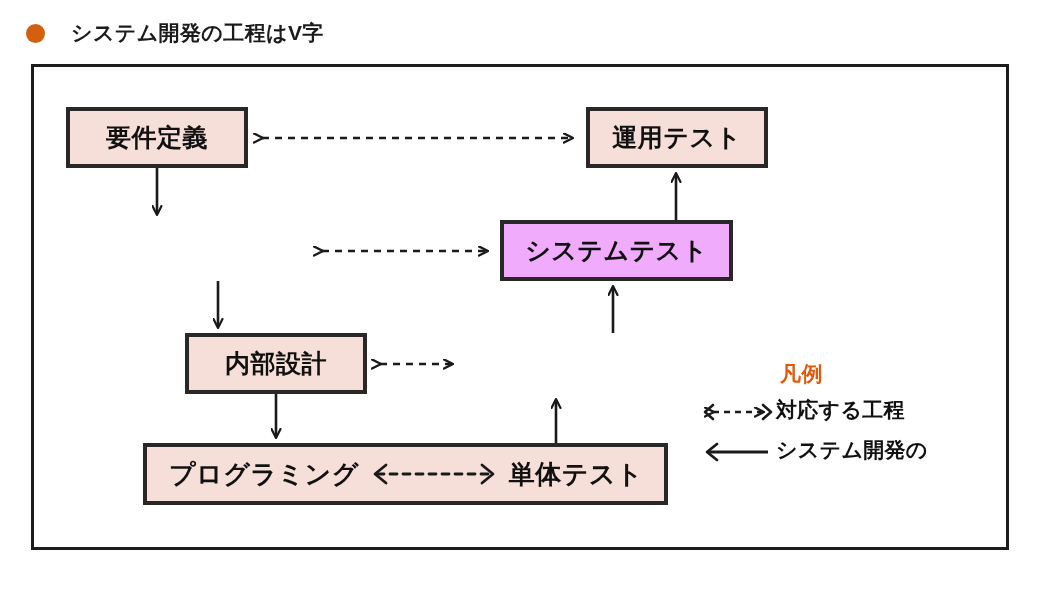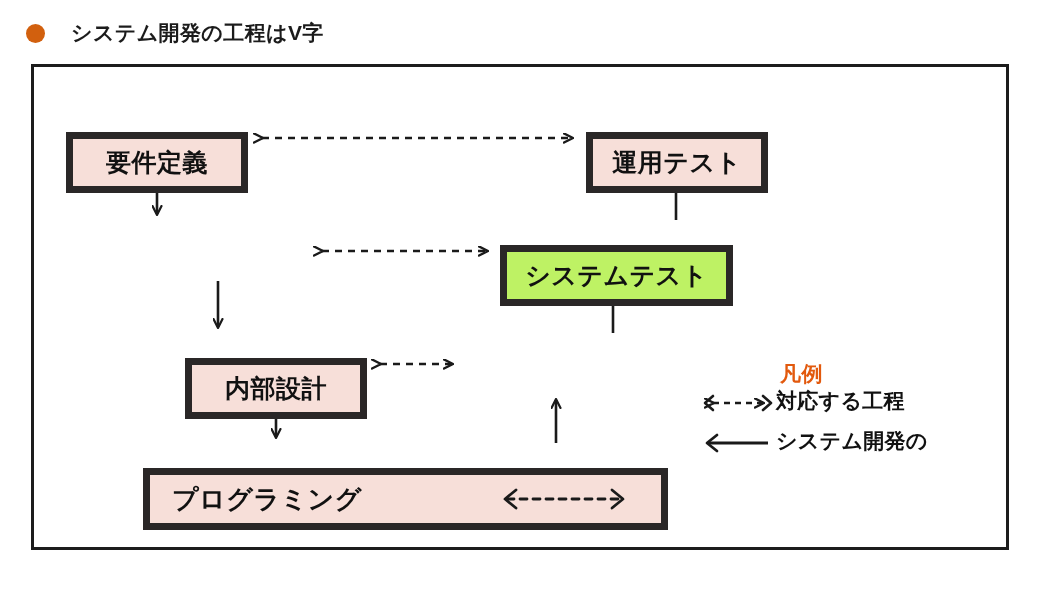--- a/index.html
+++ b/index.html
@@ -65,30 +65,29 @@
     left: 0; top: 0;
     width: 1040px;
     height: 590px;
     pointer-events: none;
   }
 
   
   .node {
     position: absolute;
     background: #f7dfd9;
-    border: 7px solid #f97316;
+    border: 4px solid #f97316;
     box-sizing: border-box;
     display: flex;
     align-items: center;
     justify-content: center;
     color: #111111;
     font-weight: 700;
     letter-spacing: 0.5px;
     white-space: nowrap;
-    margin-top: 25px;
   }
   .node-label { pointer-events: none; }
 
   #node-requirements { left: 66px;  top: 107px; width: 182px; height: 61px; font-size: 25px; }
   #node-ops-test     { left: 586px; top: 107px; width: 182px; height: 61px; font-size: 25px; }
   #node-ext-design   { left: 127px; top: 220px; width: 182px; height: 61px; font-size: 25px; }
   #node-sys-test     { left: 500px; top: 220px; width: 233px; height: 61px; font-size: 25px; }
   #node-int-design   { left: 185px; top: 333px; width: 182px; height: 61px; font-size: 25px; }
   #node-integ-test   { left: 465px; top: 333px; width: 183px; height: 61px; font-size: 25px; }
 
@@ -110,20 +109,21 @@
     position: absolute;
     left: 700px;
     top: 360px;
     width: 270px;
   }
   .legend-title {
     color: #e2590d;
     font-size: 21px;
     font-weight: 700;
     margin-left: 80px;
+    margin-bottom: 9px;
     letter-spacing: 0.5px;
   }
   .legend-row {
     display: flex;
     align-items: flex-start;
     margin-bottom: 12px;
   }
   .legend-symbol {
     flex: 0 0 auto;
     width: 76px;
@@ -183,36 +183,37 @@
 
   <div class="node" id="node-requirements" style="background: rgb(247, 223, 217); border-color: rgb(42, 39, 39);">
     <span class="node-label">要件定義</span>
   </div>
 
   <div class="node" id="node-ops-test" style="background: rgb(247, 223, 217); border-color: rgb(42, 39, 39);">
     <span class="node-label">運用テスト</span>
   </div>
 
 
-  <div class="node" id="node-sys-test" style="background: #bef264; border-color: rgb(42, 39, 39);">
+  <div class="node" id="node-sys-test" style="background: #f0abfc; border-color: rgb(42, 39, 39);">
     <span class="node-label">システムテスト</span>
   </div>
 
   <div class="node" id="node-int-design" style="background: rgb(247, 223, 217); border-color: rgb(42, 39, 39);">
     <span class="node-label">内部設計</span>
   </div>
 
 
   <div class="node" id="node-bottom" style="background: rgb(247, 223, 217); border-color: rgb(42, 39, 39);">
     <span class="node-label">プログラミング</span>
     <span class="bottom-arrow-slot"><svg width="150" height="30" viewBox="0 0 150 30">
           <path d="M18,15 L132,15" fill="none" stroke="#1a1a1a" stroke-width="2.8" stroke-linecap="round" stroke-linejoin="round" stroke-dasharray="7 6"></path>
           <path d="M27,6 L16,15 L27,24" fill="none" stroke="#1a1a1a" stroke-width="2.8" stroke-linecap="round" stroke-linejoin="round"></path>
           <path d="M123,6 L134,15 L123,24" fill="none" stroke="#1a1a1a" stroke-width="2.8" stroke-linecap="round" stroke-linejoin="round"></path>
         </svg></span>
+    <span class="node-label">単体テスト</span>
   </div>
 
   <div class="legend">
     <div class="legend-title" style="color: rgb(226, 89, 13);">凡例</div>
 
     <div class="legend-row">
       <span class="legend-symbol">
         <svg width="76" height="26" viewBox="0 0 76 26" xmlns="http://www.w3.org/2000/svg">
           <line x1="13" y1="13" x2="63" y2="13" stroke="#1a1a1a" stroke-width="2.6" stroke-dasharray="6 5" marker-start="url(#dash-head)" marker-end="url(#dash-head)"></line>
           <path d="M13,6 L5,13 L13,20" fill="none" stroke="#1a1a1a" stroke-width="2.6" stroke-linecap="round" stroke-linejoin="round"></path>

